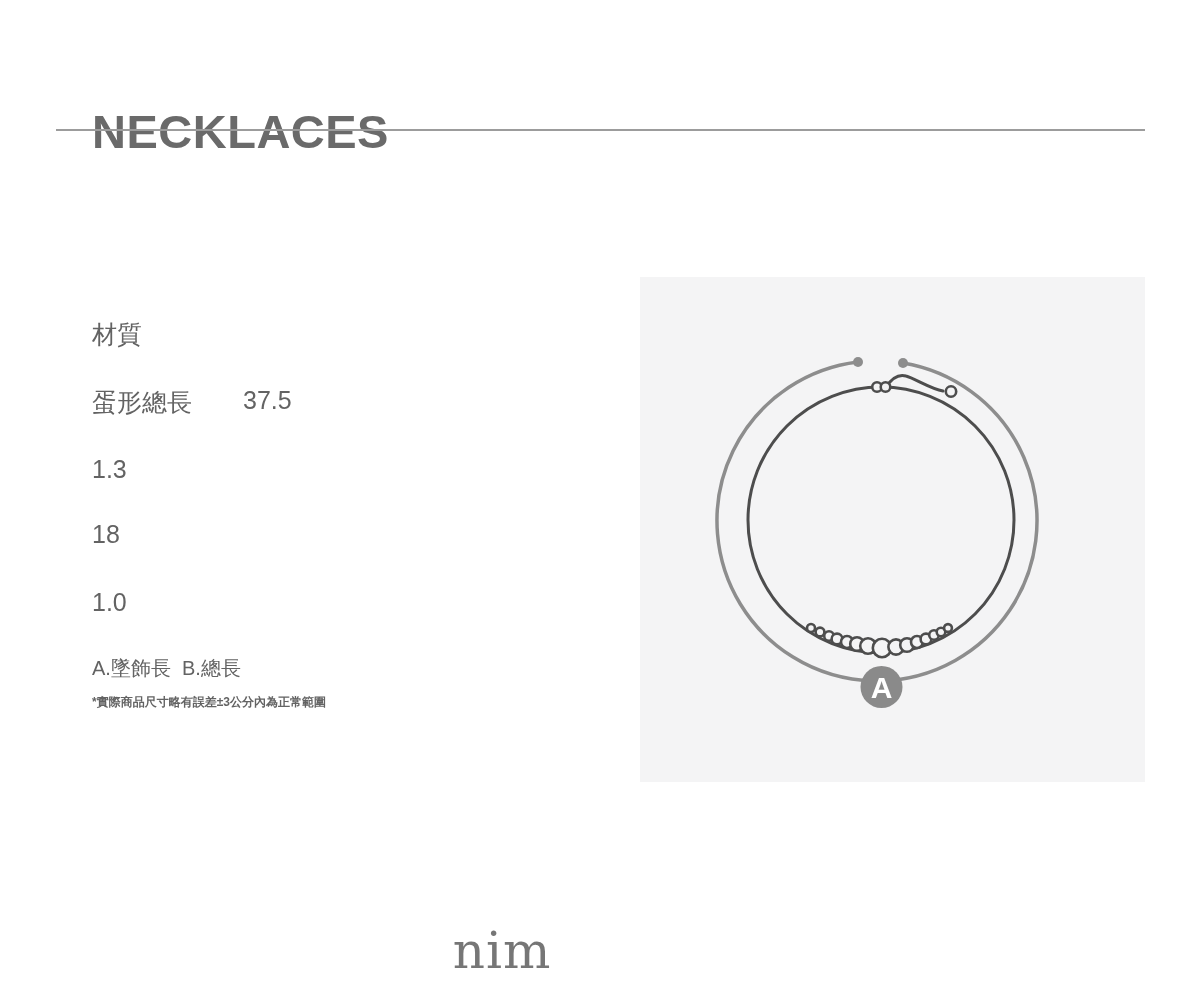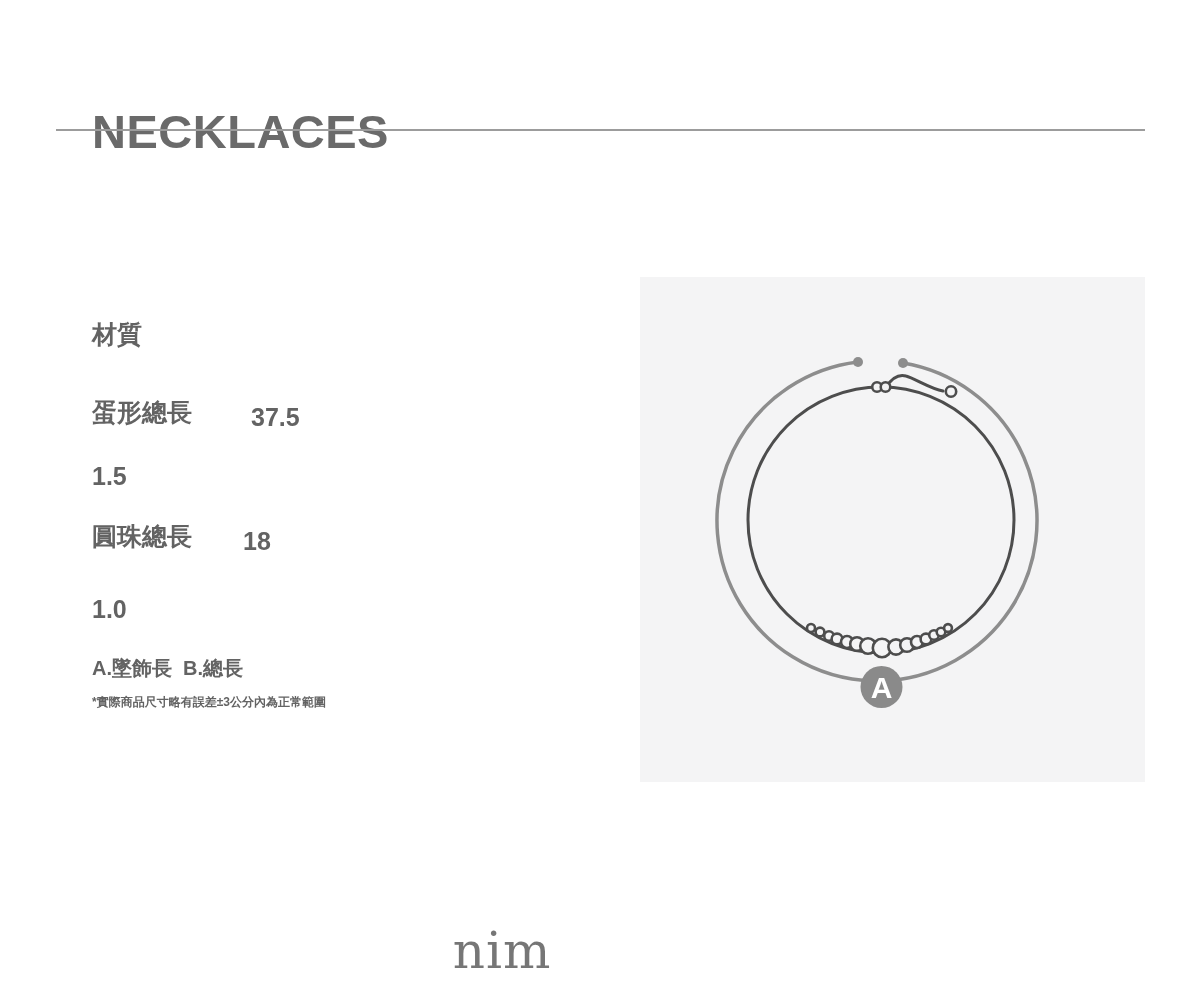--- a/index.html
+++ b/index.html
@@ -12,34 +12,34 @@
     color: var(--title-color, #6a6a6a); line-height: 1; margin-top: 44px;
   }
   .title-rule {
     position: absolute; left: 56px; top: 129px;
     width: 1089px; height: 2px; background: #9c9c9c;
   }
 
   .specs { position: absolute; left: 92px; top: 0; }
   .spec-row {
     position: absolute; left: 0; white-space: nowrap;
-    font-size: 25px; font-weight: 700; color: var(--text-color, #636363);
+    font-size: 25px; font-weight: 400; color: var(--text-color, #636363);
     display: flex;
   }
   .spec-label { display: inline-block; min-width: 151px; }
-  .spec-value { display: inline-block; margin-top: 7px; }
+  .spec-value { display: inline-block; }
   .row-material { top: 318px; }
-  .row-0 { top: 396px; gap: 8px; }
+  .row-0 { top: 386px; }
   .row-1 { top: 455px; }
   .row-2 { top: 520px; }
   .row-3 { top: 588px; }
 
   .legend-line {
     position: absolute; left: 92px; top: 655px;
-    font-size: 20px; font-weight: 700; color: var(--text-color, #636363);
+    font-size: 20px; font-weight: 400; color: var(--text-color, #636363);
     white-space: pre;
   }
   .disclaimer-line {
     position: absolute; left: 92px; top: 694px;
     font-size: 12px; font-weight: 700; color: var(--text-color, #636363);
   }
 
   .diagram-panel {
     position: absolute; left: 640px; top: 277px;
     width: 505px; height: 505px;
@@ -68,24 +68,23 @@
 
 <div class="specs">
   <div class="spec-row row-material">
     <span class="spec-label">材質</span>
   </div>
   <div class="spec-row row-0">
     <span class="spec-label">蛋形總長</span>
     <span class="spec-value">37.5</span>
   </div>
   <div class="spec-row row-1">
-    <span class="spec-value">1.5</span>
+    <span class="spec-value">1.3</span>
   </div>
   <div class="spec-row row-2">
-    <span class="spec-label">圓珠總長</span>
     <span class="spec-value">18</span>
   </div>
   <div class="spec-row row-3">
     <span class="spec-value">1.0</span>
   </div>
 </div>
 
 <div class="legend-line">A.墜飾長  B.總長</div>
 <div class="disclaimer-line">*實際商品尺寸略有誤差±3公分內為正常範圍</div>
 

